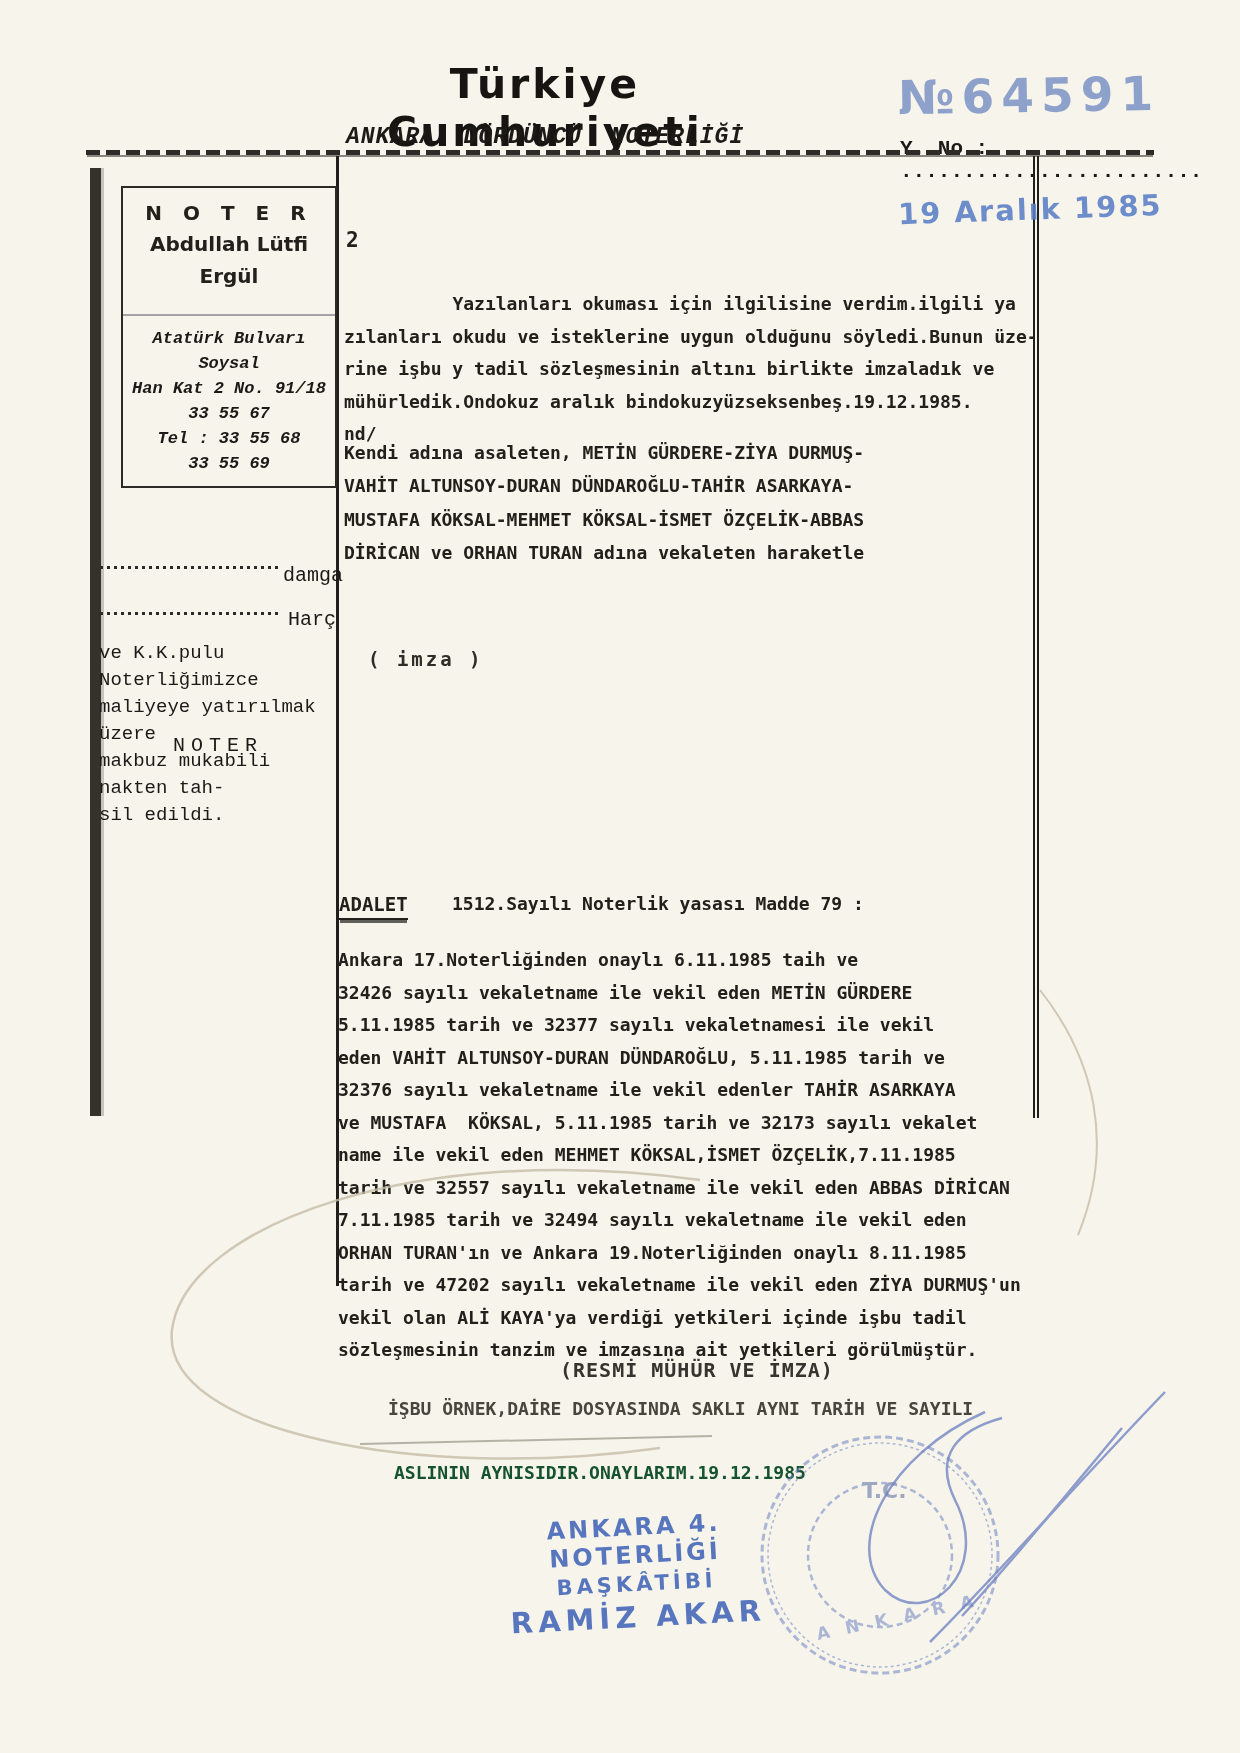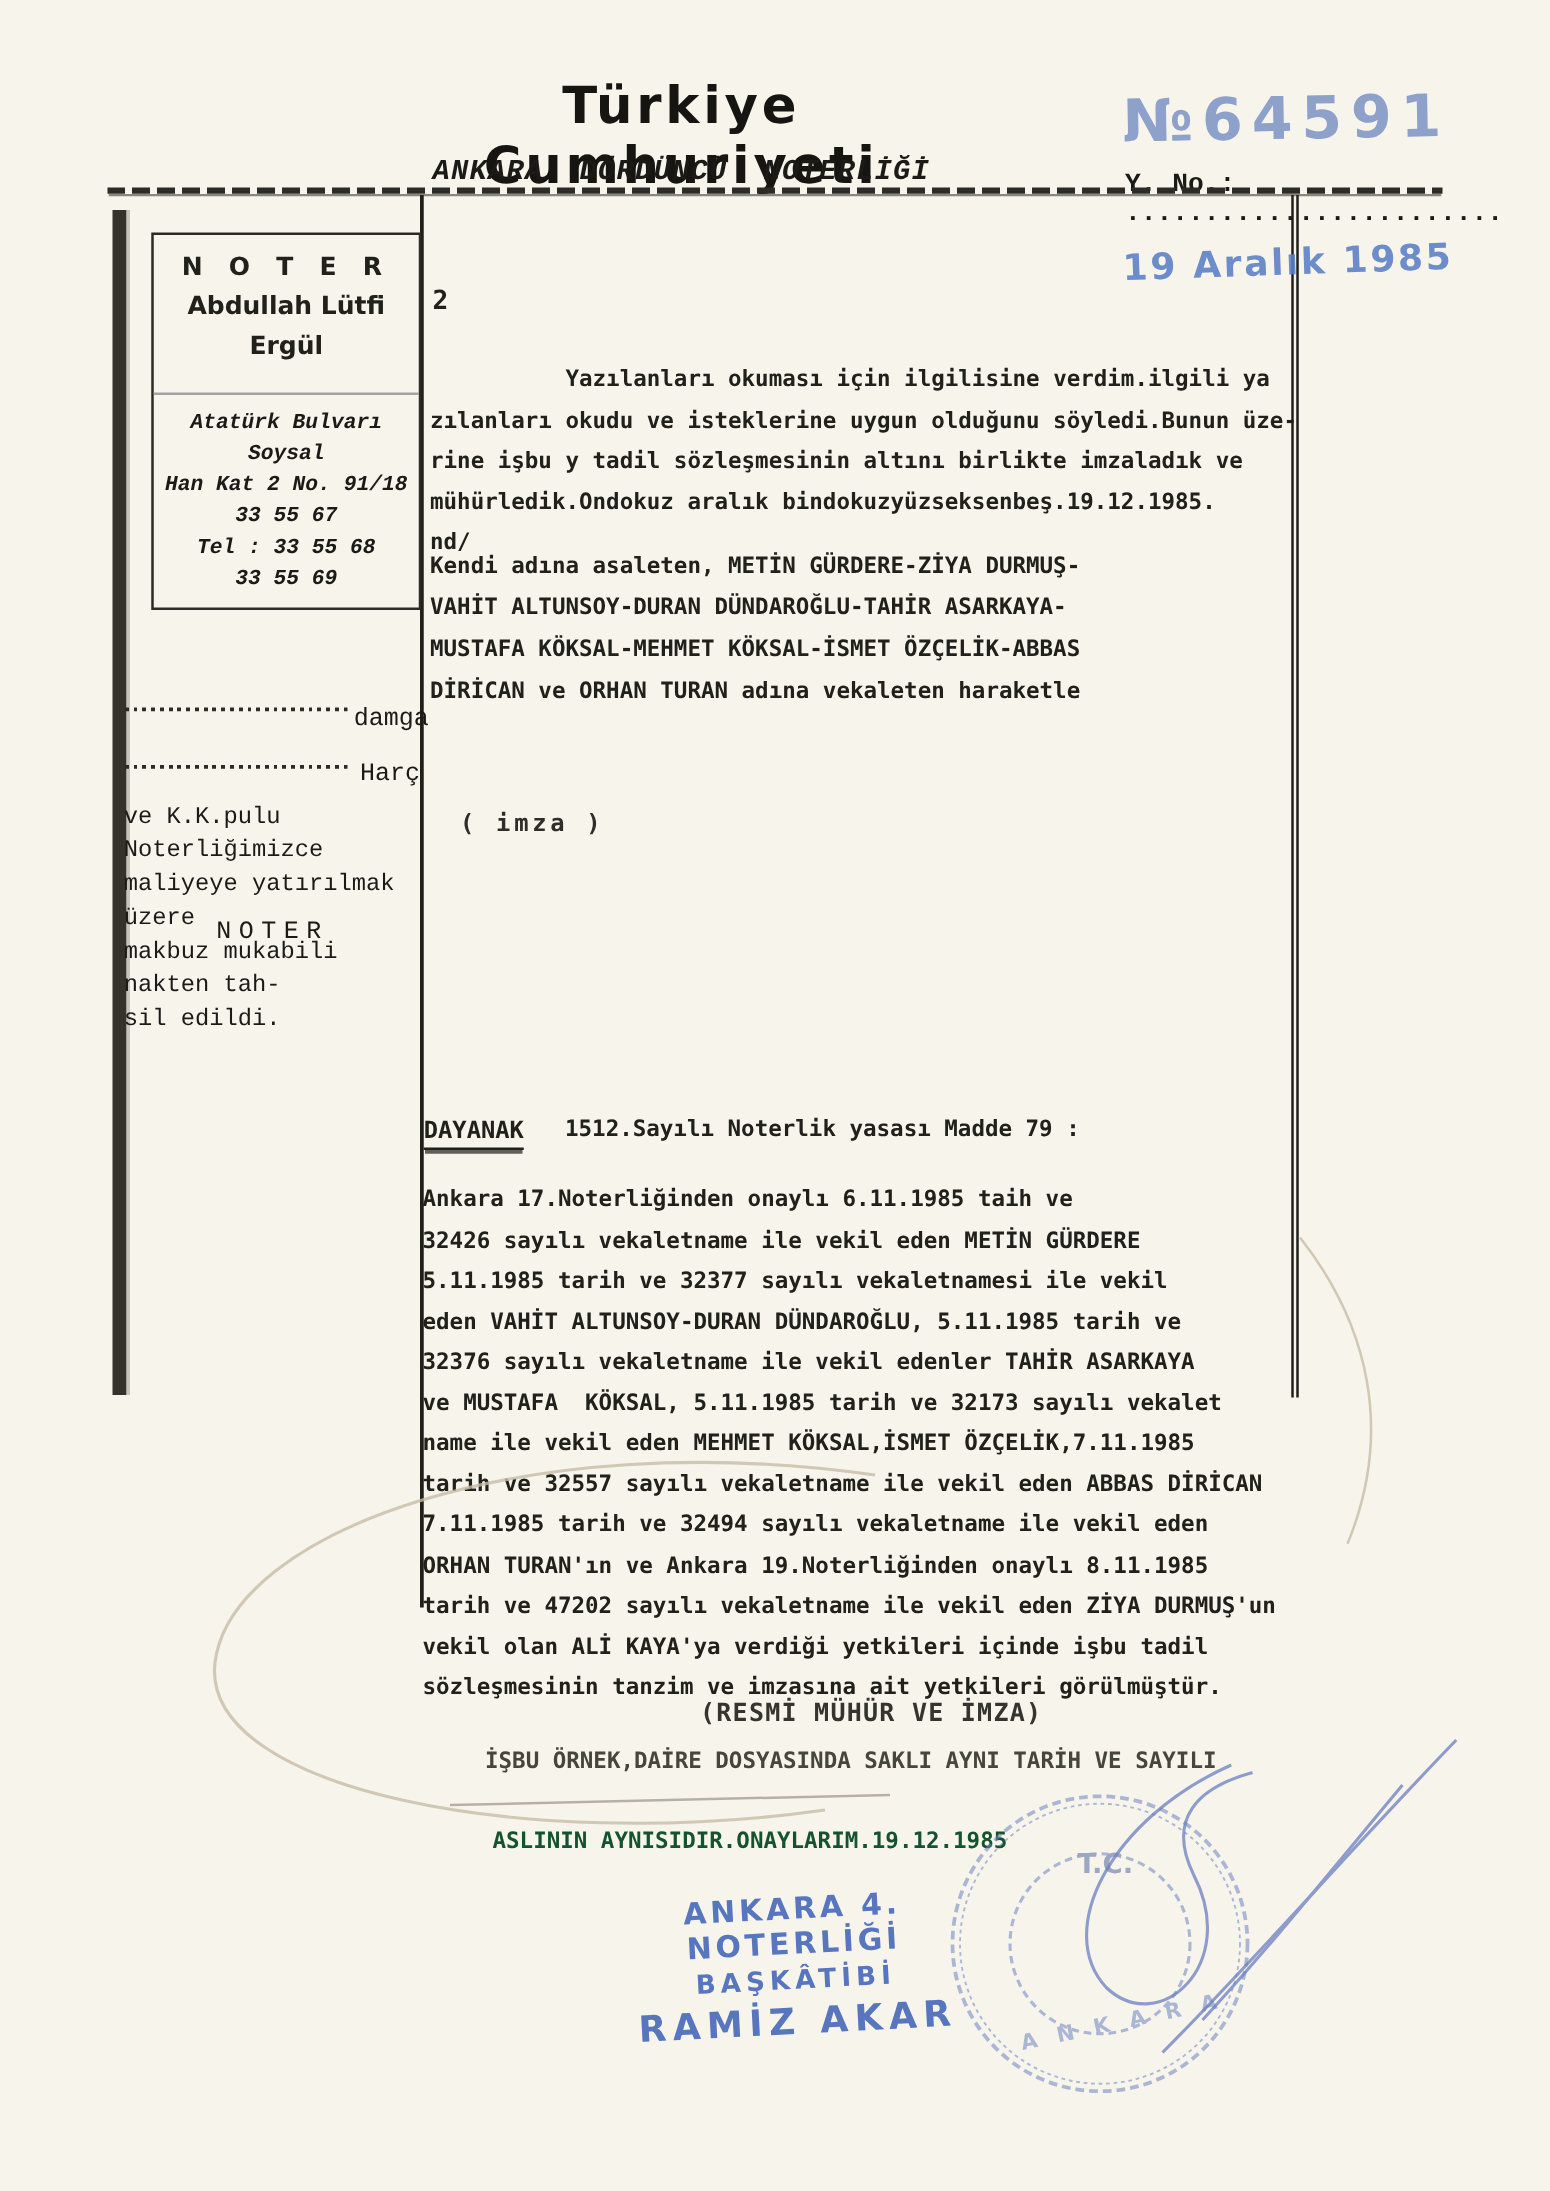--- a/index.html
+++ b/index.html
@@ -116,21 +116,21 @@
 zılanları okudu ve isteklerine uygun olduğunu söyledi.Bunun üze-
 rine işbu y tadil sözleşmesinin altını birlikte imzaladık ve
 mühürledik.Ondokuz aralık bindokuzyüzseksenbeş.19.12.1985.
 nd/</div>
   <div class="abs p2 mono body-txt pre">Kendi adına asaleten, METİN GÜRDERE-ZİYA DURMUŞ-
 VAHİT ALTUNSOY-DURAN DÜNDAROĞLU-TAHİR ASARKAYA-
 MUSTAFA KÖKSAL-MEHMET KÖKSAL-İSMET ÖZÇELİK-ABBAS
 DİRİCAN ve ORHAN TURAN adına vekaleten haraketle</div>
   <div class="abs imza mono">( imza )</div>
 
-  <div class="abs dayanak-lbl mono">DAYANAK</div>
+  <div class="abs dayanak-lbl mono">ADALET</div>
   <div class="abs dayanak-txt mono">1512.Sayılı Noterlik yasası Madde 79 :</div>
 
   <div class="abs bigbody mono body-txt pre">Ankara 17.Noterliğinden onaylı 6.11.1985 taih ve
 32426 sayılı vekaletname ile vekil eden METİN GÜRDERE
 5.11.1985 tarih ve 32377 sayılı vekaletnamesi ile vekil
 eden VAHİT ALTUNSOY-DURAN DÜNDAROĞLU, 5.11.1985 tarih ve
 32376 sayılı vekaletname ile vekil edenler TAHİR ASARKAYA
 ve MUSTAFA  KÖKSAL, 5.11.1985 tarih ve 32173 sayılı vekalet
 name ile vekil eden MEHMET KÖKSAL,İSMET ÖZÇELİK,7.11.1985
 tarih ve 32557 sayılı vekaletname ile vekil eden ABBAS DİRİCAN

